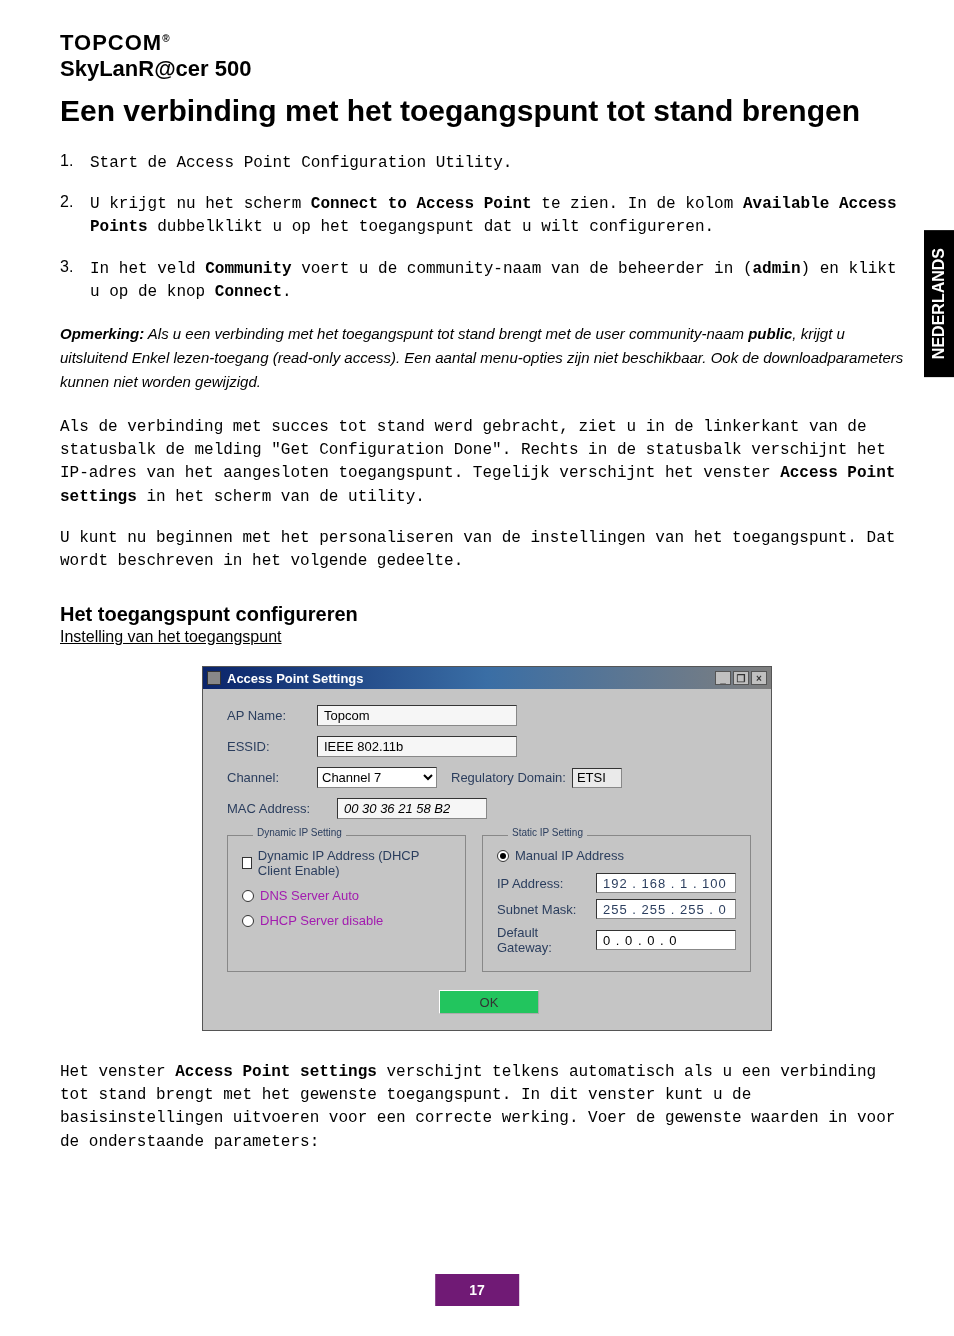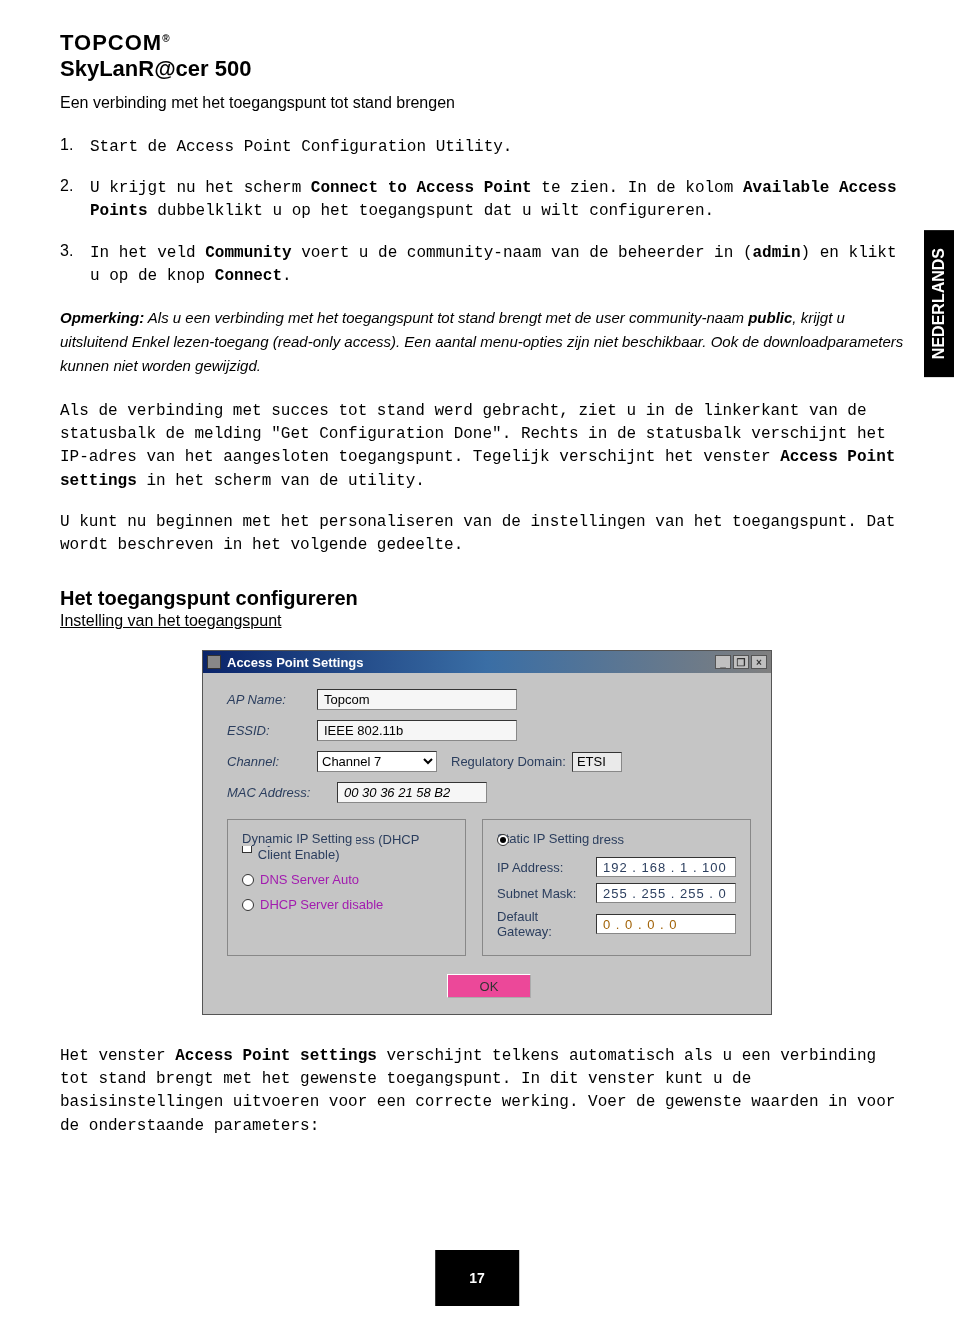--- a/index.html
+++ b/index.html
@@ -39,22 +39,22 @@
     top: 230px;
     background: #000;
     color: #fff;
     font-weight: 700;
     font-size: 16px;
     padding: 18px 6px;
     writing-mode: vertical-rl;
     transform: rotate(180deg);
   }
   .h1 {
-    font-size: 16px;
-    font-weight: 400;
+    font-size: 30px;
+    font-weight: 700;
     margin: 4px 0 24px 0;
   }
   .p, .li { font-size: 16px; line-height: 1.45; margin-bottom: 18px; font-family: Liberation Mono, monospace; }
   .li-row { display: flex; gap: 8px; margin-bottom: 18px; }
   .li-num { min-width: 22px; }
   .bold { font-weight: 700; }
   .note { font-size: 15px; font-style: italic; line-height: 1.6; margin-bottom: 22px; }
   .h2 { font-size: 20px; font-weight: 900; margin-top: 30px; margin-bottom: 2px; }
   .sub { font-size: 16px; text-decoration: underline; margin-bottom: 20px; display: inline-block; }
   
@@ -81,77 +81,76 @@
   .winbtn {
     width: 16px; height: 14px;
     background: #c0c0c0;
     border: 1px solid #555;
     font-size: 10px;
     display: flex; align-items: center; justify-content: center;
     color: #333;
   }
   .form { padding: 16px 20px 16px 24px; font-size: 13px; color: #2b3e5e; }
   .frow { display: flex; align-items: center; margin-bottom: 10px; }
-  .flabel { width: 90px; font-style: italic; }
+  .flabel { width: 90px; }
   .finput {
     background: #f6f6f6;
     border: 1px inset #888;
     padding: 2px 6px;
     height: 21px;
     font-size: 13px;
   }
   .fselect { width: 120px; height: 21px; border:1px inset #888; background:#fff; font-size:13px; }
   .small-in { width: 50px; background:#eaeaea; border:1px inset #888; height:20px; padding:1px 4px; font-size:13px; }
   .group {
     border: 1px solid #888;
     padding: 12px 14px 10px 14px;
     margin-top: 6px;
     position: relative;
     font-size: 13px;
     color:#2b3e5e;
   }
   .group-title {
     position: absolute;
     top: -9px;
-    left: 10px;
+    left: 25px;
     background: #c5c5c5;
     padding: 0 4px;
-    font-size: 13px;
-    margin-top: 20px;
+    font-size: 10px;
   }
   .two-col { display: flex; gap: 16px; }
   .col { flex: 1; }
   .radio-row { display: flex; align-items: center; gap: 6px; margin-bottom: 10px; }
   .radio { width: 12px; height: 12px; border-radius: 50%; border: 1px solid #333; background:#fff; display:inline-block; position:relative; }
   .radio.checked::after { content:""; position:absolute; top:2px; left:2px; width:6px; height:6px; border-radius:50%; background:#000; }
   .cb { width: 12px; height: 12px; border: 1px solid #333; background:#fff; display:inline-block; }
   .disabled { color: #a21caf; }
   .ip-row { display:flex; align-items:center; gap:4px; margin-bottom:6px; }
   .ip-label { width:95px; }
   .ip-box { width:140px; height:20px; background:#fff; border:1px inset #888; display:flex; align-items:center; justify-content:space-between; padding:0 6px; font-size:13px; letter-spacing:1px; }
-  .ip-box.dis { color:#a16207; }
+  .ip-box.dis { color:#000000; }
   .okbtn-row { display:flex; justify-content:center; margin-top:18px; }
   .okbtn {
-    width: 84px; height: 24px;
+    width: 100px; height: 24px;
     border: 1px outset #fff;
-    background: #ec4899;
+    background: #22c55e;
     font-size: 13px;
     color:#333;
     display:flex; align-items:center; justify-content:center;text-align:right;
   }
   .footer {
     position: absolute;
     left: 50%;
     bottom: 30px;
     transform: translateX(-50%);
-    background: #000000;
+    background: #701a75;
     color: #fff;
     font-weight: 700;
     font-size: 14px;
-    padding: 20px 34px;
+    padding: 8px 34px;
   }
 </style>
 </head>
 <body>
 
 <div class="side-tag">NEDERLANDS</div>
 
 <div class="page">
 
   <div class="header-row">

